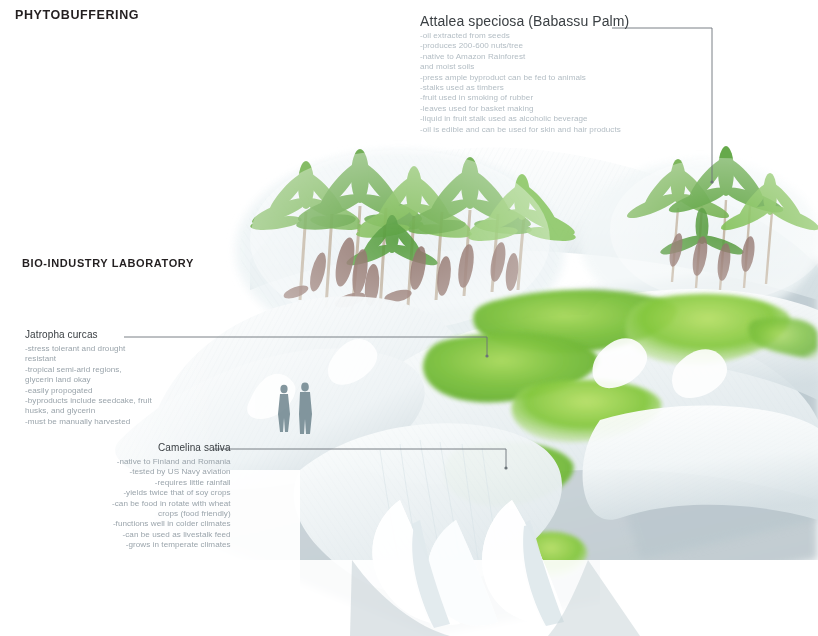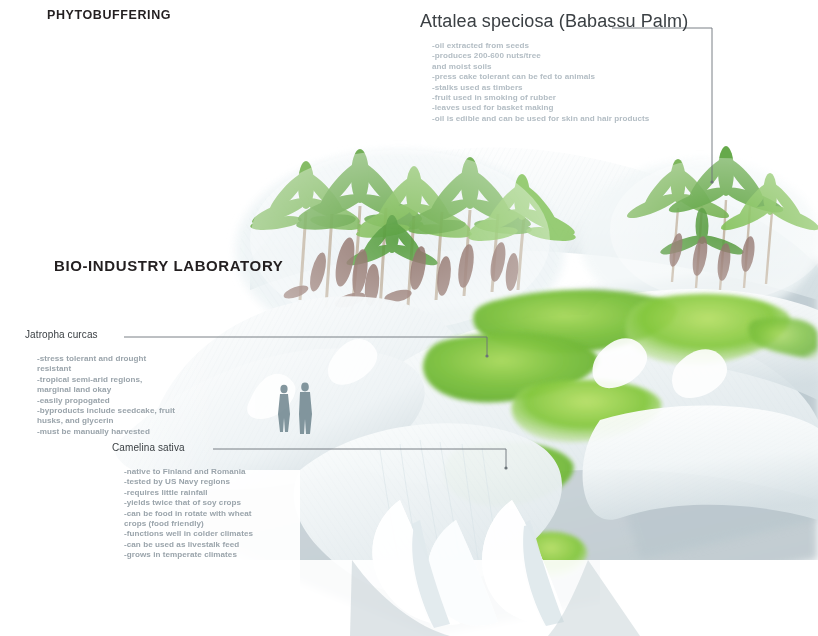--- a/index.html
+++ b/index.html
@@ -30,58 +30,56 @@
 
   
   .doc-title {
     position: absolute;
     font-family: "Liberation Sans", sans-serif;
     font-weight: bold;
     font-size: 12.5px;
     letter-spacing: 0.6px;
     color: #231f20;
     white-space: nowrap;
-    margin-left: 32px;
   }
   #title-phyto { left: 15px; top: 8px; }
-  #title-biolab { left: 22px; top: 257px; font-size: 15px; text-align: center; }
+  #title-biolab { left: 22px; top: 257px; font-size: 11px; text-align: center; }
 
   
   .callout {
     position: absolute;
   }
   .callout .sp-name {
     font-family: "Liberation Sans", sans-serif;
     font-size: 10px;
     font-weight: 400;
     color: #3b4044;
     letter-spacing: 0.1px;
     line-height: 15px;
     white-space: nowrap;
     margin: 0 0 2px 0;
   }
   .callout ul.sp-facts {
     list-style: none;
-    margin: 12px;
+    margin: 0;
     padding: 0;
-    font-weight: bold;
   }
   .callout ul.sp-facts li {
     font-family: "Liberation Sans", sans-serif;
     font-size: 8.1px;
     line-height: 10.4px;
     color: #9aa4ab;
     letter-spacing: 0.05px;
     white-space: nowrap;
   }
   #callout-attalea { left: 420px; top: 14px; }
-  #callout-attalea .sp-name { font-size: 18px; }
+  #callout-attalea .sp-name { font-size: 14px; }
   #callout-attalea ul.sp-facts li { color: #b3bdc4; }
   #callout-jatropha { left: 25px; top: 327px; }
-  #callout-camelina { left: 112px; top: 440px; }
+  #callout-camelina { left: 112px; top: 440px; text-align: right; }
 </style>
 </head>
 <body>
 
 <div id="canvas">
 
   <div id="scene">
     <svg width="818" height="636" viewBox="0 0 818 636" xmlns="http://www.w3.org/2000/svg">
       <defs>
 
@@ -443,48 +441,50 @@
 
   <div class="doc-title" id="title-phyto">PHYTOBUFFERING</div>
 
   <div class="doc-title" id="title-biolab">BIO-INDUSTRY LABORATORY</div>
 
   <div class="callout" id="callout-attalea">
     <div class="sp-name">Attalea speciosa (Babassu Palm)</div>
     <ul class="sp-facts">
         <li>-oil extracted from seeds</li>
         <li>-produces 200-600 nuts/tree</li>
+        <li>-native to Amazon Rainforest</li>
         <li>and moist soils</li>
-        <li>-press cake tolerant can be fed to animals</li>
+        <li>-press ample byproduct can be fed to animals</li>
         <li>-stalks used as timbers</li>
         <li>-fruit used in smoking of rubber</li>
         <li>-leaves used for basket making</li>
+        <li>-liquid in fruit stalk used as alcoholic beverage</li>
         <li>-oil is edible and can be used for skin and hair products</li>
       </ul>
   </div>
 
   <div class="callout" id="callout-jatropha">
     <div class="sp-name">Jatropha curcas</div>
     <ul class="sp-facts">
         <li>-stress tolerant and drought</li>
         <li>resistant</li>
         <li>-tropical semi-arid regions,</li>
-        <li>marginal land okay</li>
+        <li>glycerin land okay</li>
         <li>-easily propogated</li>
         <li>-byproducts include seedcake, fruit</li>
         <li>husks, and glycerin</li>
         <li>-must be manually harvested</li>
       </ul>
   </div>
 
   <div class="callout" id="callout-camelina">
     <div class="sp-name">Camelina sativa</div>
     <ul class="sp-facts">
         <li>-native to Finland and Romania</li>
-        <li>-tested by US Navy regions</li>
+        <li>-tested by US Navy aviation</li>
         <li>-requires little rainfall</li>
         <li>-yields twice that of soy crops</li>
         <li>-can be food in rotate with wheat</li>
         <li>crops (food friendly)</li>
         <li>-functions well in colder climates</li>
         <li>-can be used as livestalk feed</li>
         <li>-grows in temperate climates</li>
       </ul>
   </div>
 

